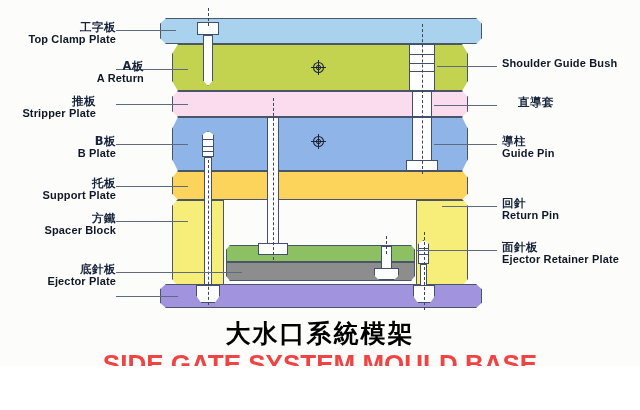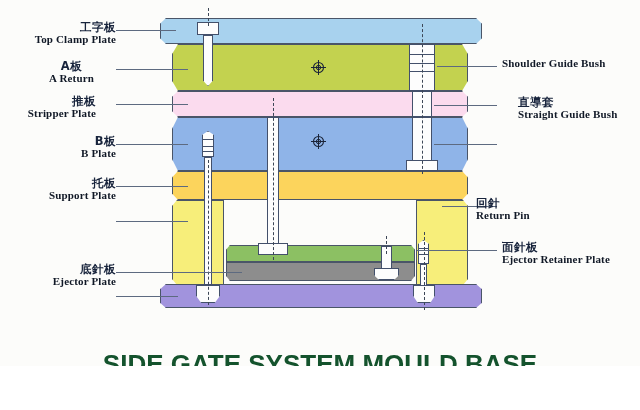--- a/index.html
+++ b/index.html
@@ -26,21 +26,21 @@
   .label.right { text-align: left; }
   .lab-cn {
     font-family: "DejaVu Sans", "Liberation Sans", sans-serif;
     font-size: 11.5px;
     font-weight: 700;
     color: #18243c;
     letter-spacing: .5px;
     display: block;
   }
   .lab-en {
-    font-family: Liberation Serif, serif;
+    font-family: Liberation Sans, sans-serif;
     font-size: 11px;
     font-weight: 700;
     color: #101826;
     letter-spacing: .15px;
     display: block;
     margin-top: 1px;
   }
 
   
   .leader {
@@ -100,21 +100,21 @@
     font-family: "DejaVu Sans", "Liberation Sans", sans-serif;
     font-weight: 700;
     color: #000;
   }
   #title-en {
     position: absolute;
     left: 0; right: 0;
     text-align: center;
     font-family: "Liberation Sans", "DejaVu Sans", sans-serif;
     font-weight: 700;
-    color: #14532d;
+    color: #ef4444;
   }
 </style>
 </head>
 <body>
 
 <div id="root">
 
   <div id="assembly" style="position:absolute;left:0;top:0;width:640px;height:320px;">
 
     <div class="plate chamfer-lr" style="left:160px; top:18px; width:322px; height:26px; background:#a8d2ee;"></div>
@@ -227,52 +227,60 @@
   <div class="leader" style="left:437px; top:66px;  width:60px;"></div>
   <div class="leader" style="left:434px; top:105px; width:63px;"></div>
   <div class="leader" style="left:434px; top:144px; width:63px;"></div>
   <div class="leader" style="left:442px; top:206px; width:55px;"></div>
   <div class="leader" style="left:417px; top:250px; width:80px;"></div>
 
   <div class="label left" style="right:524px; top:21px;">
     <span class="lab-cn">工字板</span>
     <span class="lab-en">Top Clamp Plate</span>
   </div>
-  <div class="label left" style="right:546px; top:60px;text-align:center;">
+  <div class="label left" style="right:496px; top:60px;">
     <span class="lab-cn">A板</span>
     <span class="lab-en">A Return</span>
   </div>
   <div class="label left" style="right:544px; top:95px;">
     <span class="lab-cn">推板</span>
     <span class="lab-en">Stripper Plate</span>
   </div>
   <div class="label left" style="right:524px; top:135px;">
     <span class="lab-cn">B板</span>
     <span class="lab-en">B Plate</span>
   </div>
   <div class="label left" style="right:524px; top:177px;">
     <span class="lab-cn">托板</span>
     <span class="lab-en">Support Plate</span>
   </div>
+  <div class="label left" style="right:524px; top:212px;">
+    <span class="lab-cn">方鐵</span>
+    <span class="lab-en">Spacer Block</span>
+  </div>
   <div class="label left" style="right:524px; top:263px;">
     <span class="lab-cn">底針板</span>
     <span class="lab-en">Ejector Plate</span>
   </div>
 
   <div class="label right" style="left:502px; top:57px;">
     <span class="lab-en">Shoulder Guide Bush</span>
   </div>
   <div class="label right" style="left:518px; top:96px;">
     <span class="lab-cn">直導套</span>
-    <span class="lab-en">Straight Guide Bush</span>
-  </div>
-  <div class="label right" style="left:476px; top:197px;">
+  </div>
+  <div class="label right" style="left:502px; top:135px;">
+    <span class="lab-cn">導柱</span>
+    <span class="lab-en">Guide Pin</span>
+  </div>
+  <div class="label right" style="left:502px; top:197px;">
     <span class="lab-cn">回針</span>
     <span class="lab-en">Return Pin</span>
   </div>
   <div class="label right" style="left:502px; top:241px;">
     <span class="lab-cn">面針板</span>
     <span class="lab-en">Ejector Retainer Plate</span>
   </div>
 
+  <div id="title-cn" style="top:317px; font-size:25px; letter-spacing:2px;">大水口系統模架</div>
   <div id="title-en" style="top:349px; font-size:26px; letter-spacing:0px;">SIDE GATE SYSTEM MOULD BASE</div>
 
 </div>
 
 </body></html>

